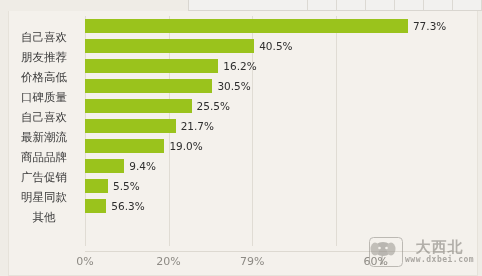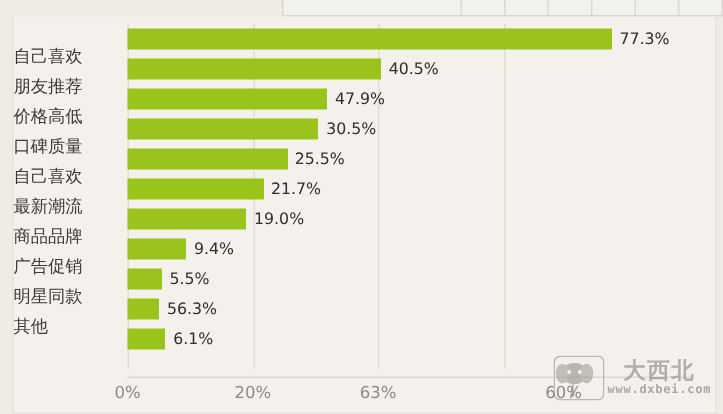--- a/index.html
+++ b/index.html
@@ -68,21 +68,21 @@
   }
 
   #cat-labels {
     position: absolute;
     left: 0; top: 16px;
     width: 70px;
   }
   .cat-label {
     height: 20px;
     line-height: 20px;
-    text-align: left;
+    text-align: center;
     font-size: 11.5px;
     color: #3a3a3a;
     white-space: nowrap;
   }
 
   #x-axis-line {
     position: absolute;
     left: 76px; top: 240px; width: 376px; height: 1px;
     background: #ddd9d1;
   }
@@ -164,21 +164,21 @@
         <div class="bar-row">
           <div class="bar" style="width: 322.942px; background: rgb(154, 195, 28);"></div>
           <div class="bar-value">77.3%</div>
         </div>
         <div class="bar-row">
           <div class="bar" style="width: 169.2px; background: rgb(154, 195, 28);"></div>
           <div class="bar-value">40.5%</div>
         </div>
         <div class="bar-row">
           <div class="bar" style="width: 133.271px; background: rgb(154, 195, 28);"></div>
-          <div class="bar-value">47.9%</div>
+          <div class="bar-value">16.2%</div>
         </div>
         <div class="bar-row">
           <div class="bar" style="width: 127.422px; background: rgb(154, 195, 28);"></div>
           <div class="bar-value">30.5%</div>
         </div>
         <div class="bar-row">
           <div class="bar" style="width: 106.533px; background: rgb(154, 195, 28);"></div>
           <div class="bar-value">25.5%</div>
         </div>
         <div class="bar-row">
@@ -193,33 +193,29 @@
           <div class="bar" style="width: 39.2711px; background: rgb(154, 195, 28);"></div>
           <div class="bar-value">9.4%</div>
         </div>
         <div class="bar-row">
           <div class="bar" style="width: 22.9778px; background: rgb(154, 195, 28);"></div>
           <div class="bar-value">5.5%</div>
         </div>
         <div class="bar-row">
           <div class="bar" style="width: 21.3067px; background: rgb(154, 195, 28);"></div>
           <div class="bar-value">56.3%</div>
-        </div>
-        <div class="bar-row">
-          <div class="bar" style="width: 25.4844px; background: rgb(154, 195, 28);"></div>
-          <div class="bar-value">6.1%</div>
         </div>
       </div>
   </div>
 
   <div id="x-axis-line"></div>
   <div id="x-ticks">
       <div class="x-tick" style="left: 0px;">0%</div>
       <div class="x-tick" style="left: 83.5556px;">20%</div>
-      <div class="x-tick" style="left: 167.111px;">63%</div>
+      <div class="x-tick" style="left: 167.111px;">79%</div>
       <div class="x-tick" style="left: 250.667px; margin-left: 40px;">60%</div>
     </div>
 
   <div id="watermark">
     <div class="wm-logo">
       <svg viewBox="0 0 34 30" width="34" height="30" aria-hidden="true">
         <rect x="0.5" y="0.5" width="33" height="29" rx="4" fill="none" stroke="#8f8c86" stroke-width="1"></rect>
         <ellipse cx="14" cy="12" rx="9" ry="7" fill="#8a8781"></ellipse>
         <ellipse cx="6" cy="12" rx="4.5" ry="6.5" fill="#9a9791"></ellipse>
         <ellipse cx="22" cy="12" rx="4.5" ry="6.5" fill="#9a9791"></ellipse>

